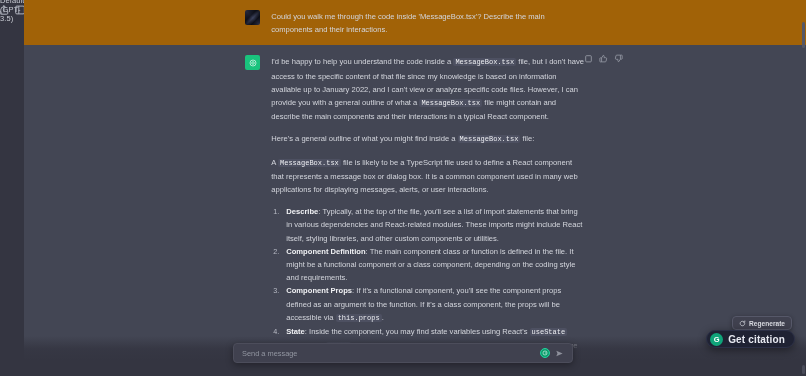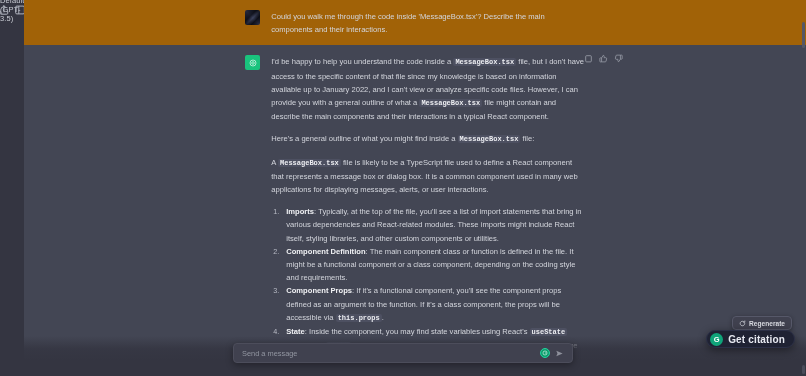--- a/index.html
+++ b/index.html
@@ -52,21 +52,21 @@
   .body p { font-size:7.6px; line-height:13.2px; color:#d4d6dd; margin-bottom:9px; }
   .body p:last-child { margin-bottom:0; }
 
   code.inline {
     font-family:"Liberation Mono", monospace;
     font-size:7px;
     background:#4d5061;
     color:#ecedf1;
     border-radius:2px;
     padding:0 2px;
-    font-weight:700;
+    font-weight:400;
   }
 
   ol.outline { list-style:none; counter-reset:oli; margin:0; }
   ol.outline > li {
     counter-increment:oli;
     position:relative;
     padding-left:15px;
     font-size:7.6px;
     line-height:13.2px;
     color:#d4d6dd;
@@ -215,21 +215,21 @@
           <p>
             <span>Here's a general outline of what you might find inside a </span><code class="inline">MessageBox.tsx</code><span> file:</span>
           </p>
 
           <p>
             <span>A </span><code class="inline">MessageBox.tsx</code><span> file is likely to be a TypeScript file used to define a React component that represents a message box or dialog box. It is a common component used in many web applications for displaying messages, alerts, or user interactions.</span>
           </p>
 
           <ol class="outline">
             <li>
-              <b>Imports</b><span>: Typically, at the top of the file, you'll see a list of import statements that bring in various dependencies and React-related modules. These imports might include React itself, styling libraries, and other custom components or utilities.</span>
+              <b>Describe</b><span>: Typically, at the top of the file, you'll see a list of import statements that bring in various dependencies and React-related modules. These imports might include React itself, styling libraries, and other custom components or utilities.</span>
             </li>
             <li>
               <b>Component Definition</b><span>: The main component class or function is defined in the file. It might be a functional component or a class component, depending on the coding style and requirements.</span>
             </li>
             <li>
               <b>Component Props</b><span>: If it's a functional component, you'll see the component props defined as an argument to the function. If it's a class component, the props will be accessible via </span><code class="inline">this.props</code><span>.</span>
             </li>
             <li>
               <b>State</b><span>: Inside the component, you may find state variables using React's </span><code class="inline">useState</code><span> hook or the </span><code class="inline">state</code><span> property for class components. These state variables help manage the internal state of the message box, such as its visibility or the message to be displayed.</span>
             </li>

